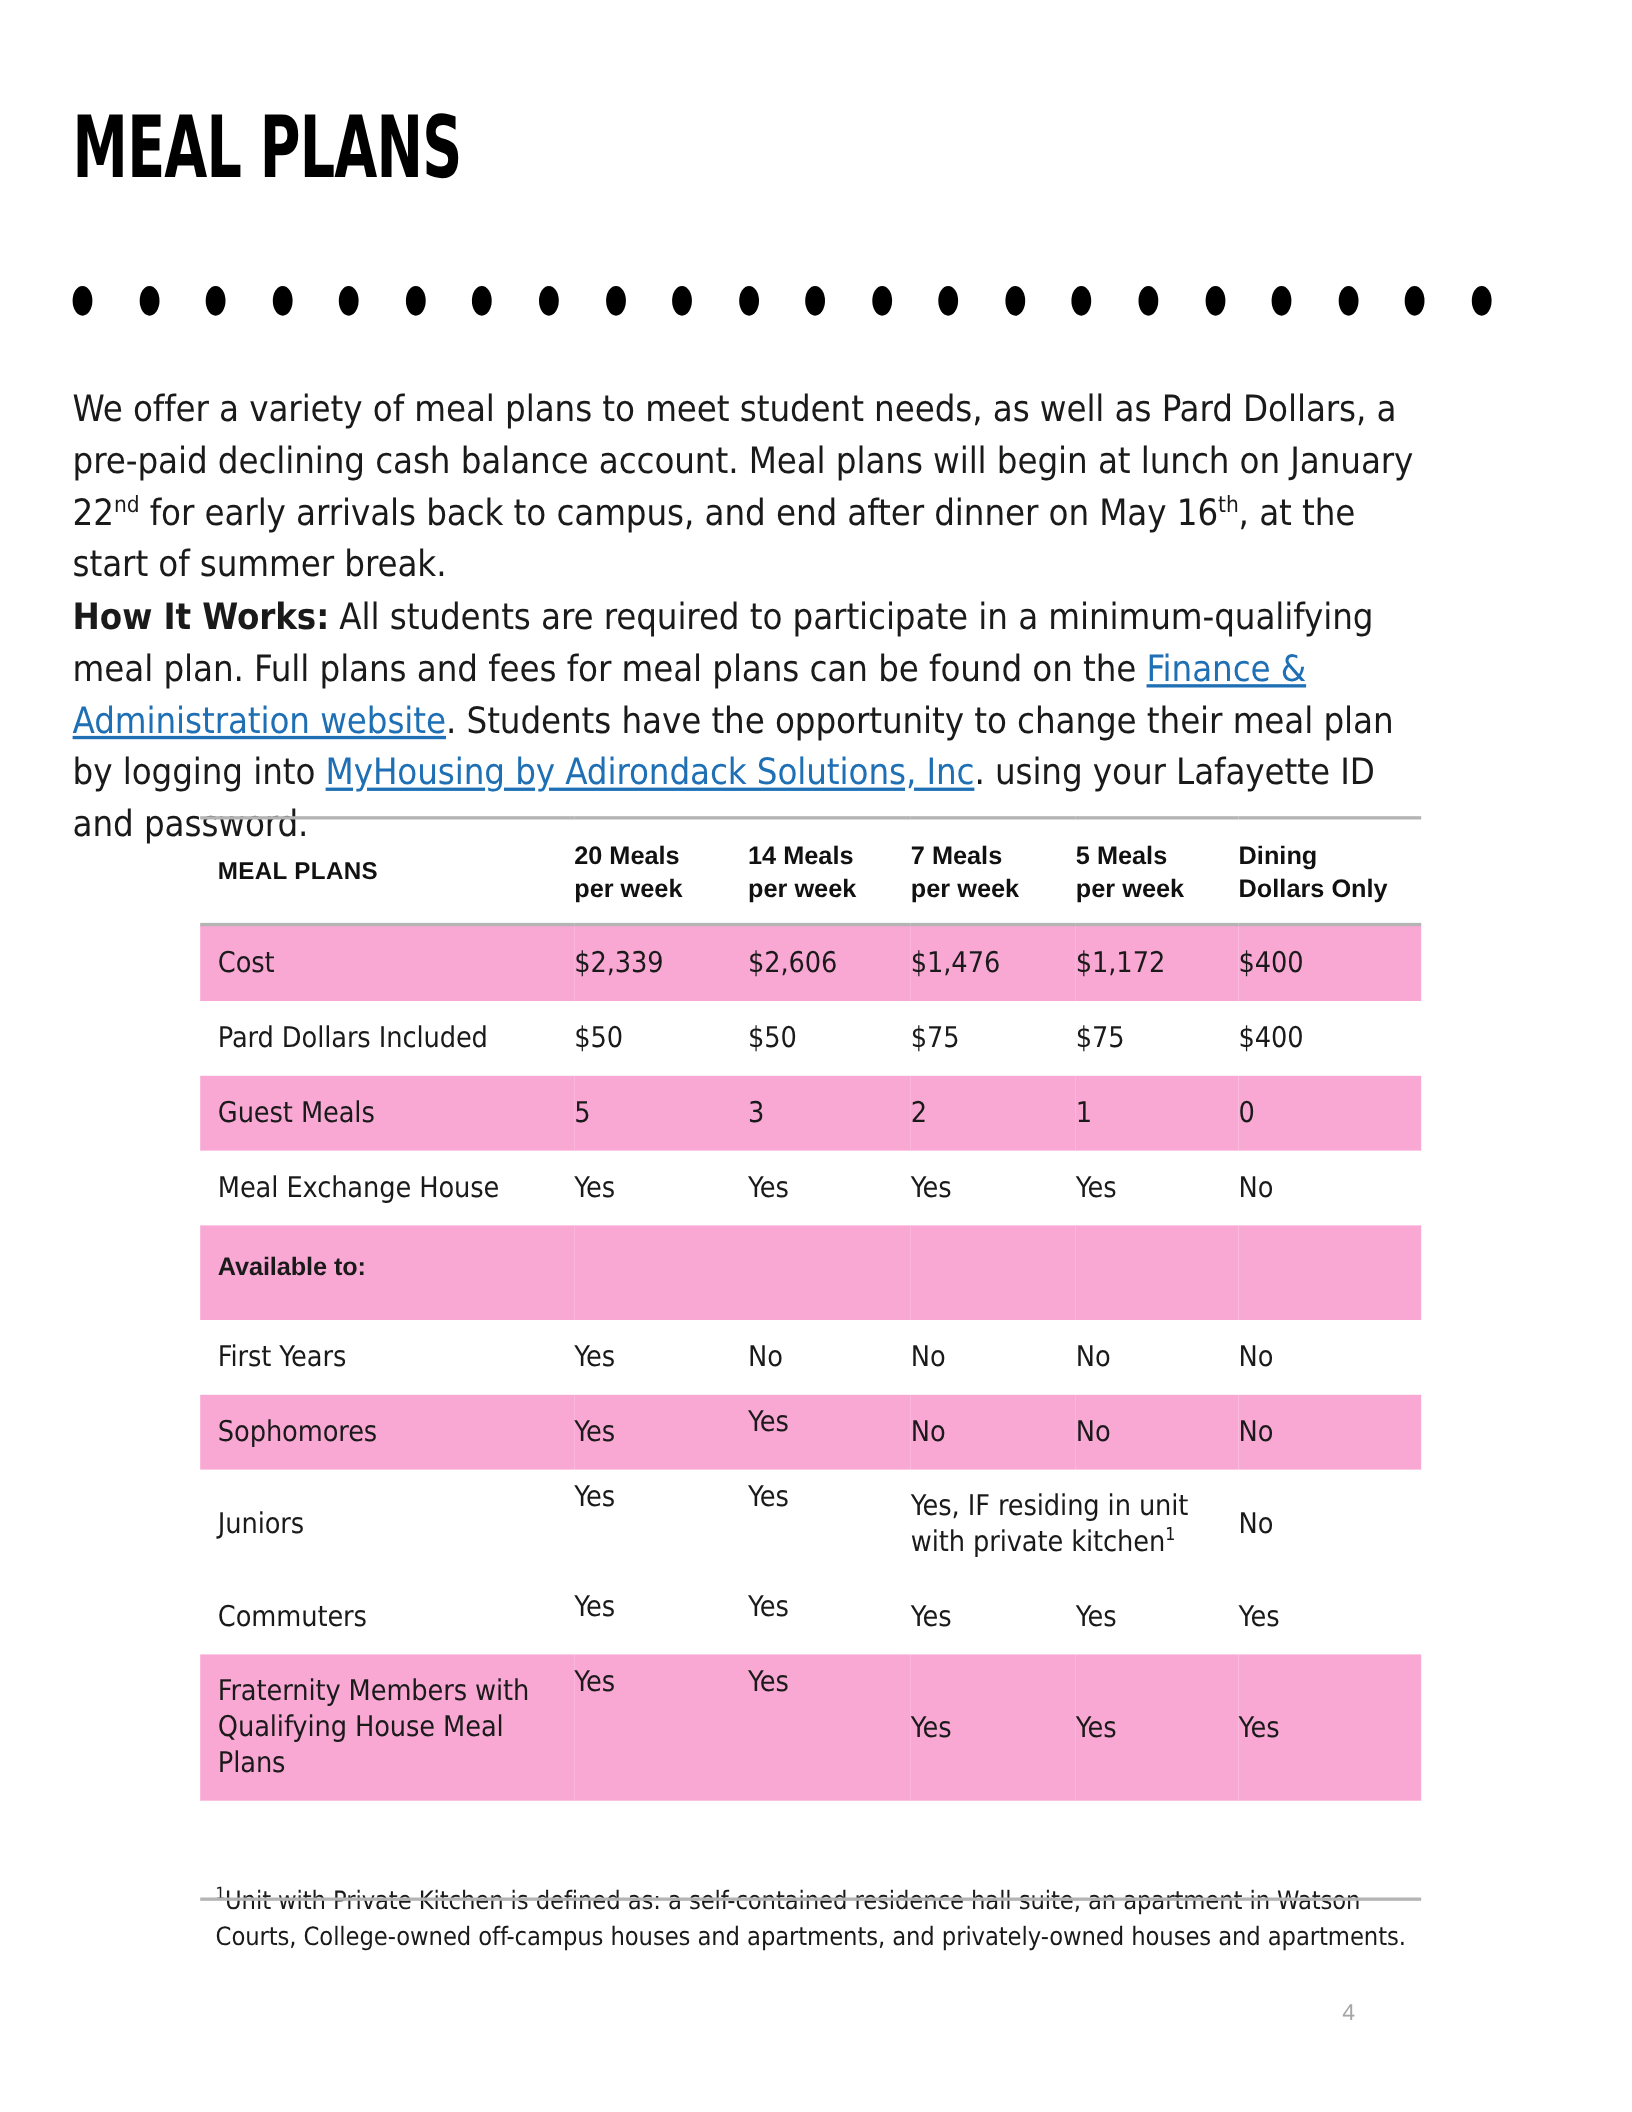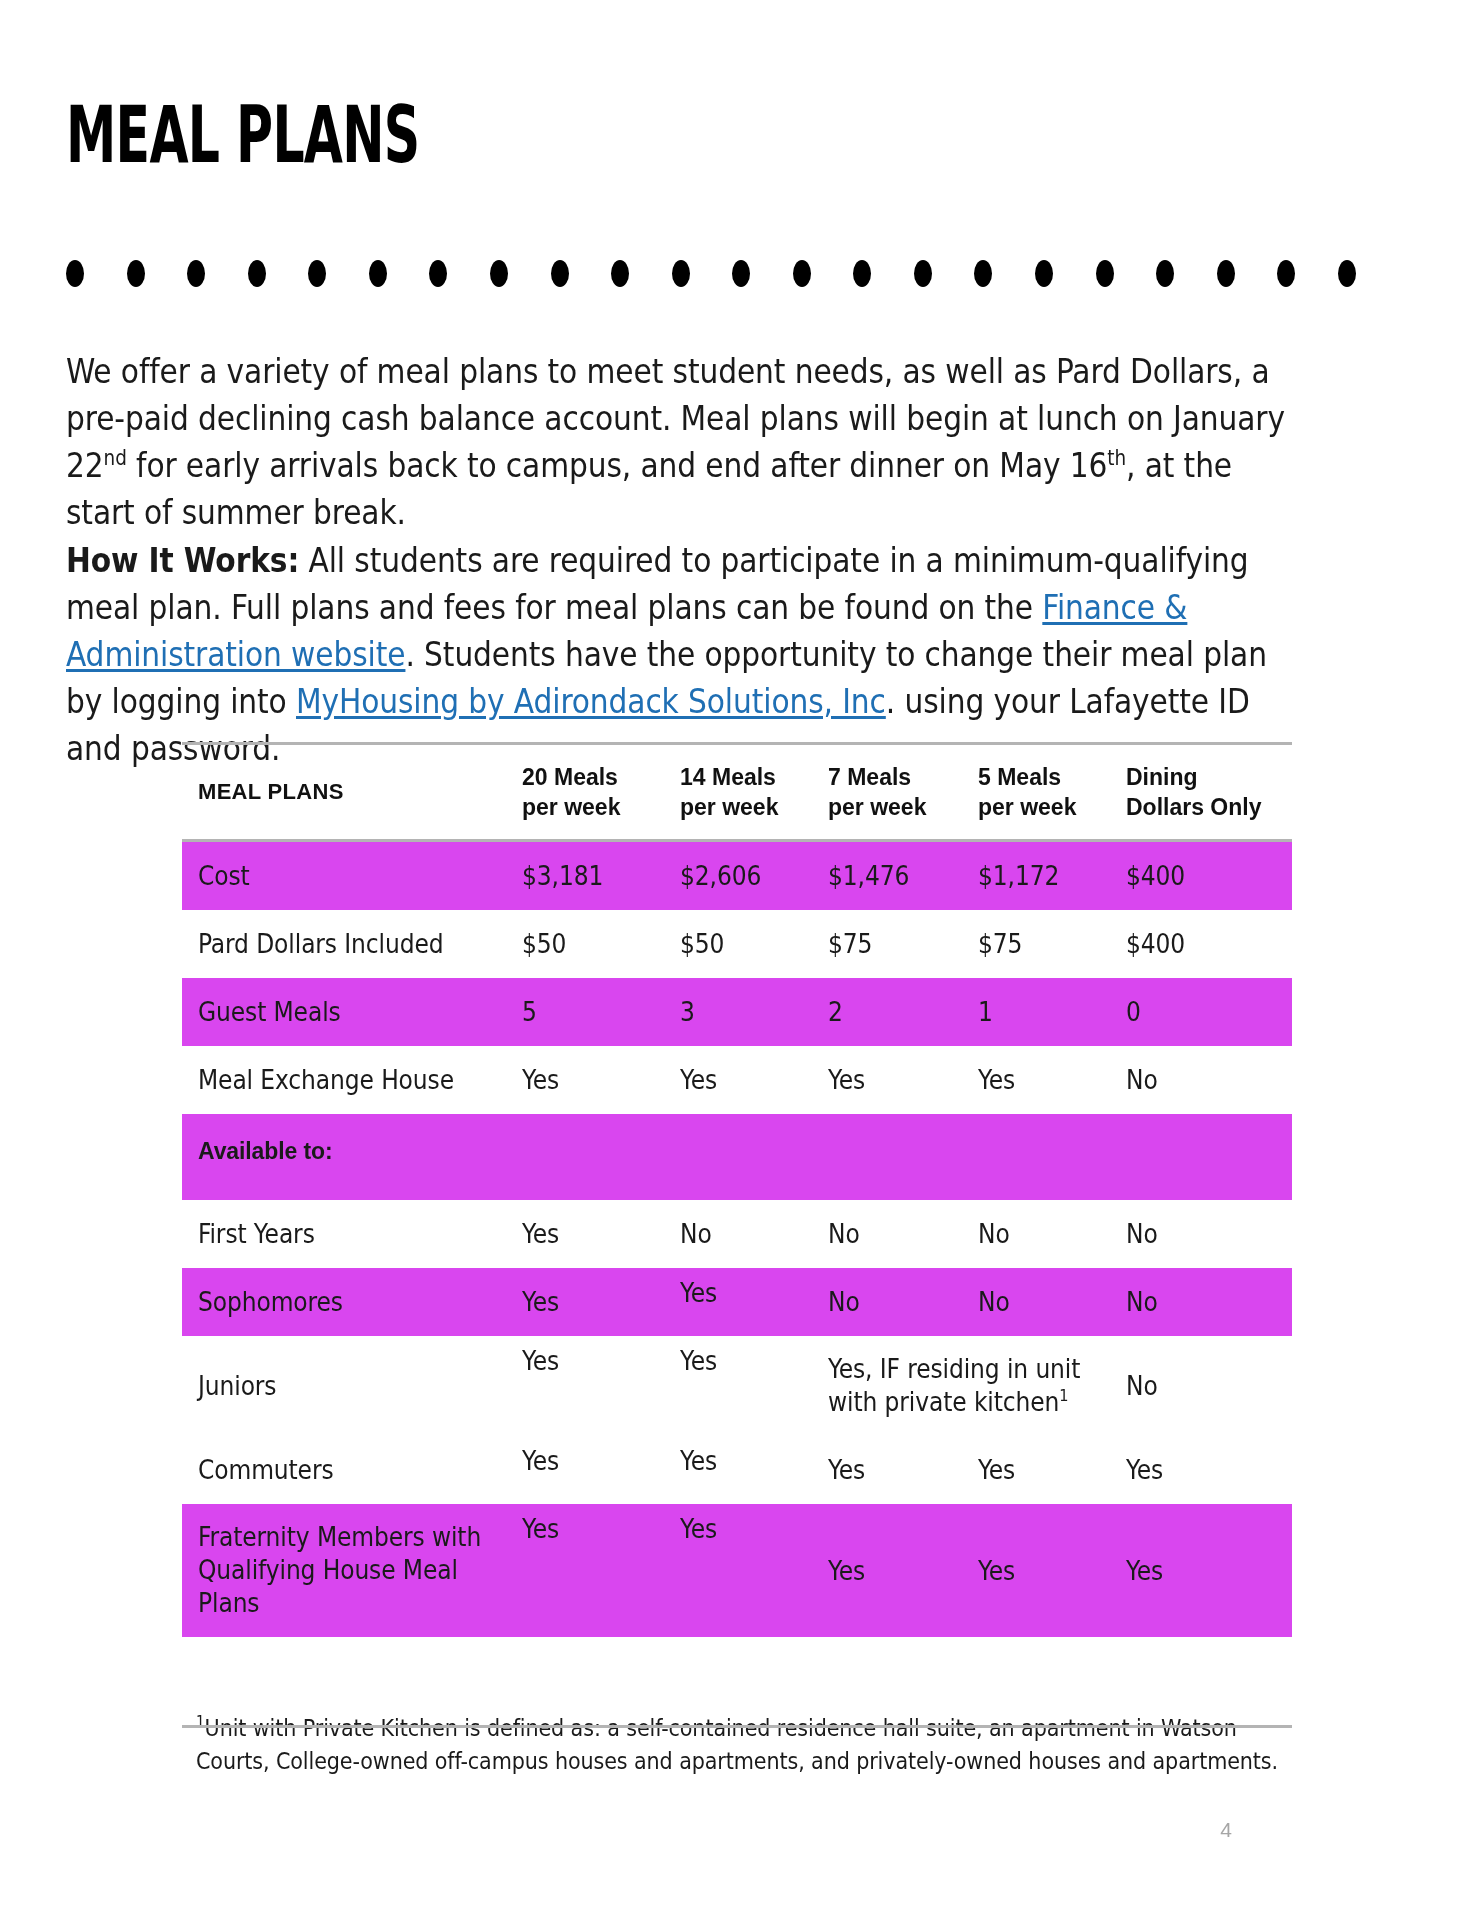--- a/index.html
+++ b/index.html
@@ -131,21 +131,21 @@
 
   table.meal-table tbody td {
     font-size: 26px;
     line-height: 34px;
     vertical-align: middle;
     padding: 17px 6px 17px 0;
     color: #1a1a1a;
     letter-spacing: -0.1px;
   }
   table.meal-table tbody td.lbl { padding-left: 16px; }
-  table.meal-table tbody tr.shaded { background: #d946ef; }
+  table.meal-table tbody tr.shaded { background: #f9a8d4; }
   table.meal-table tbody tr.section td {
     font-weight: 700;
     font-family: "Liberation Sans", sans-serif;
     font-size: 23px;
     padding-top: 20px;
     padding-bottom: 32px;
   }
   table.meal-table tbody td.wide-val {
     vertical-align: middle;
   }
@@ -262,21 +262,21 @@
           <th>
             <span class="hl1">Dining</span>
             <span class="hl2">Dollars Only</span>
           </th>
         </tr>
       </thead>
       <tbody>
 
         <tr class="shaded">
           <td class="lbl">Cost</td>
-          <td>$3,181</td>
+          <td>$2,339</td>
           <td>$2,606</td>
           <td>$1,476</td>
           <td>$1,172</td>
           <td>$400</td>
         </tr>
 
         <tr>
           <td class="lbl">Pard Dollars Included</td>
           <td>$50</td>
           <td>$50</td>

